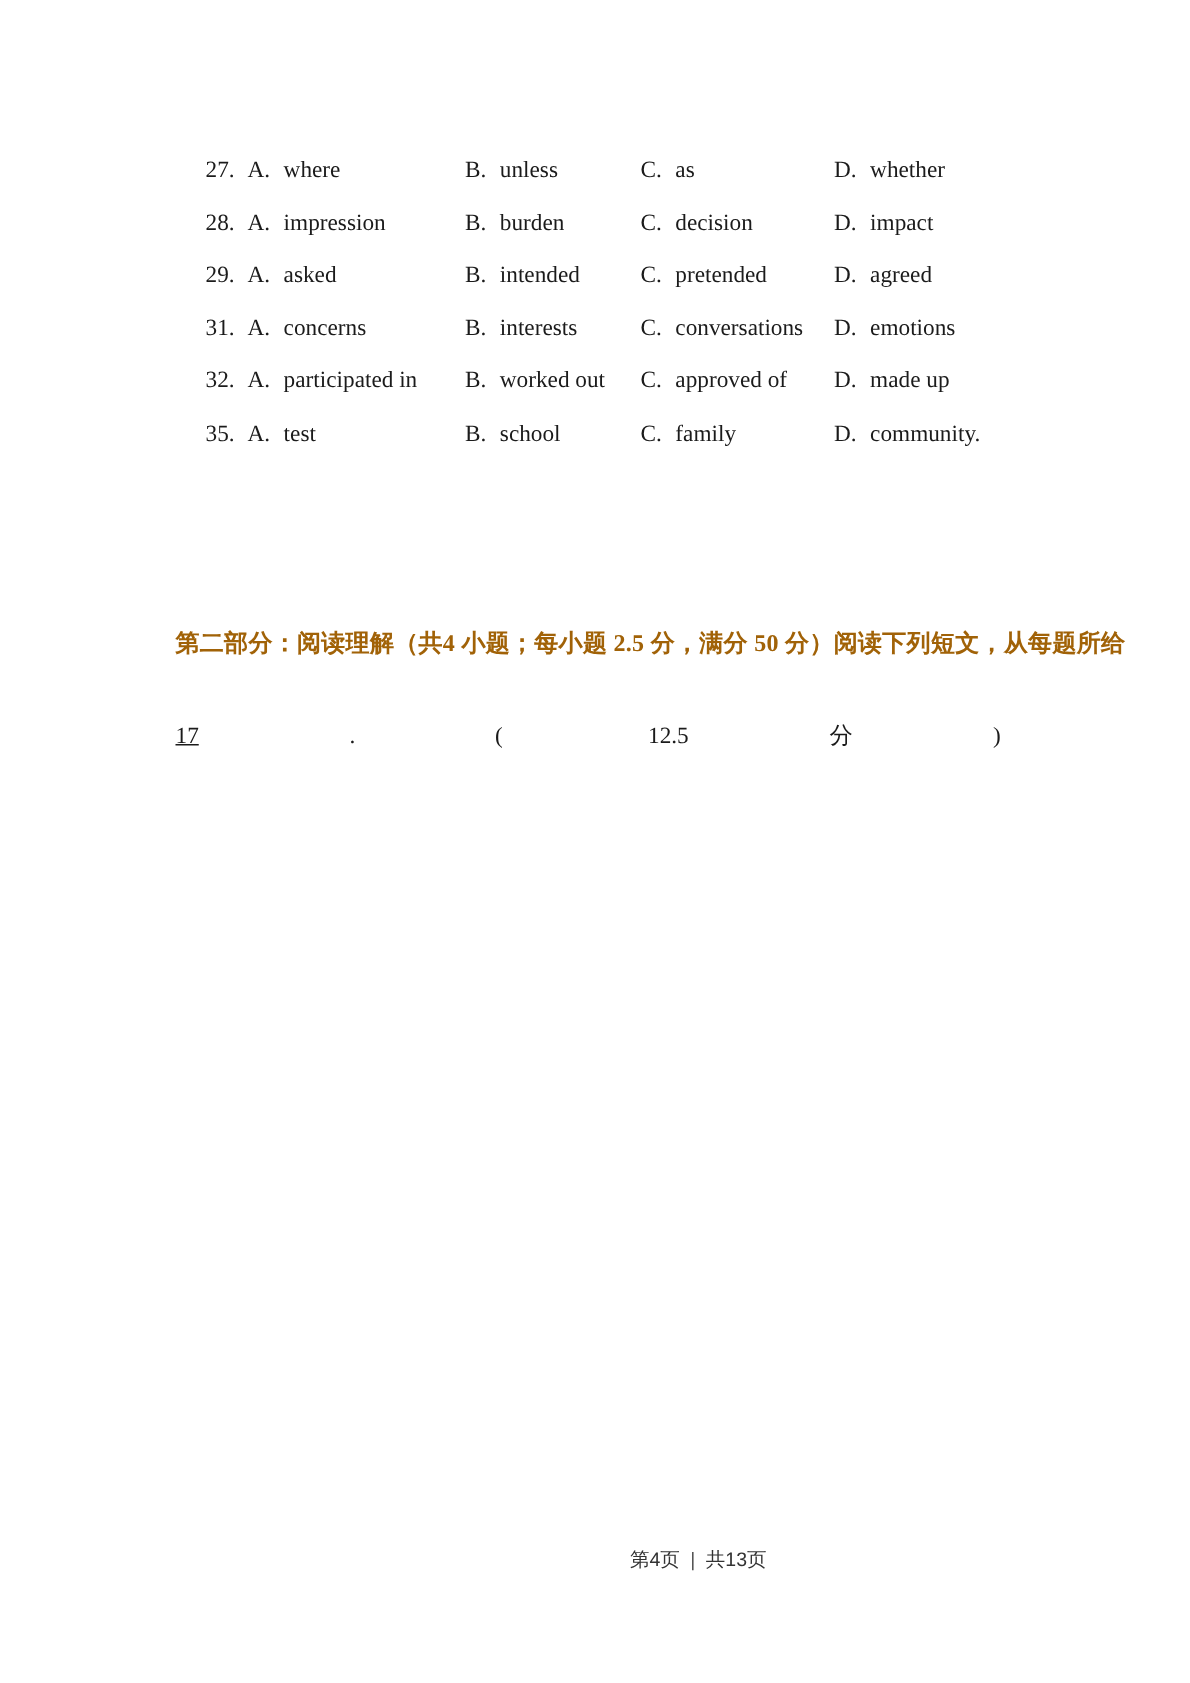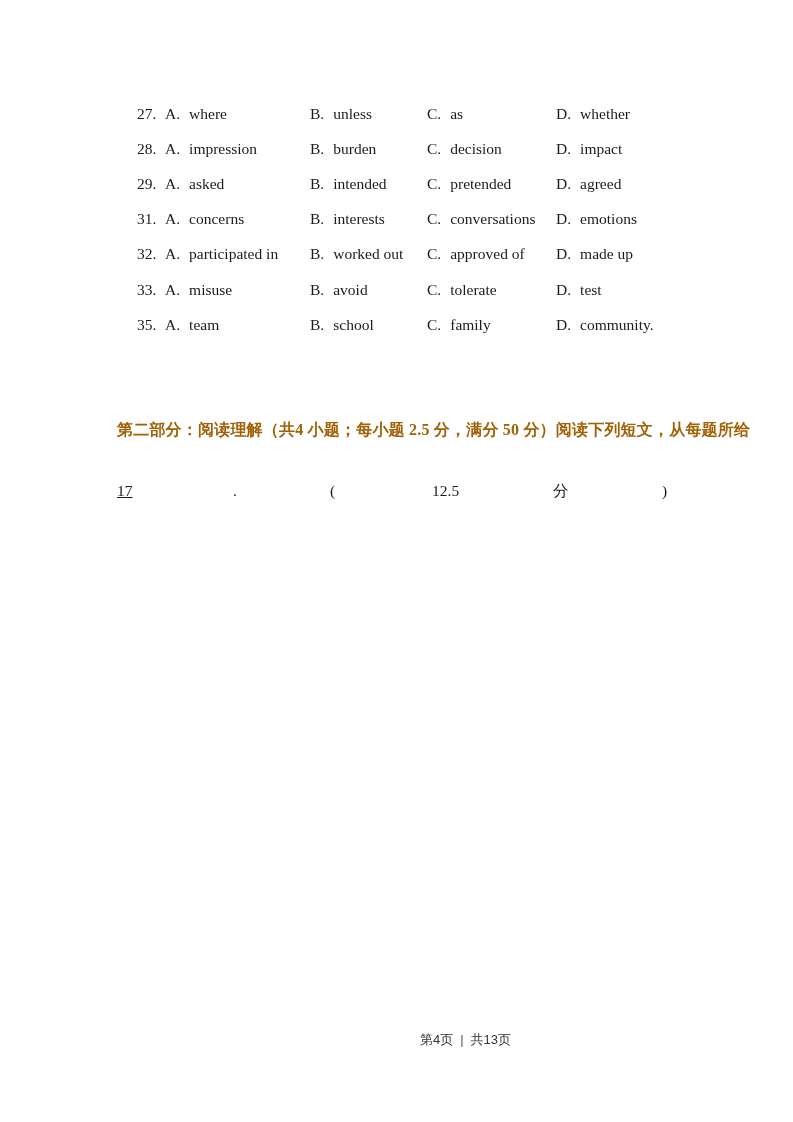--- a/index.html
+++ b/index.html
@@ -135,32 +135,25 @@
   </div>
 
   <div class="q-row">
     <span class="q-num">32.</span>
     <span class="q-opt"><span class="opt-label">A.</span><span class="opt-text">participated in</span></span>
     <span class="q-opt"><span class="opt-label">B.</span><span class="opt-text">worked out</span></span>
     <span class="q-opt"><span class="opt-label">C.</span><span class="opt-text">approved of</span></span>
     <span class="q-opt"><span class="opt-label">D.</span><span class="opt-text">made up</span></span>
   </div>
 
-  <div class="q-row">
-    <span class="q-num">33.</span>
-    <span class="q-opt"><span class="opt-label">A.</span><span class="opt-text">misuse</span></span>
-    <span class="q-opt"><span class="opt-label">B.</span><span class="opt-text">avoid</span></span>
-    <span class="q-opt"><span class="opt-label">C.</span><span class="opt-text">tolerate</span></span>
-    <span class="q-opt"><span class="opt-label">D.</span><span class="opt-text">test</span></span>
-  </div>
 
 
   <div class="q-row">
     <span class="q-num">35.</span>
-    <span class="q-opt"><span class="opt-label">A.</span><span class="opt-text">team</span></span>
+    <span class="q-opt"><span class="opt-label">A.</span><span class="opt-text">test</span></span>
     <span class="q-opt"><span class="opt-label">B.</span><span class="opt-text">school</span></span>
     <span class="q-opt"><span class="opt-label">C.</span><span class="opt-text">family</span></span>
     <span class="q-opt"><span class="opt-label">D.</span><span class="opt-text">community.</span></span>
   </div>
 </div>
 
   <div class="section-header">
     <div class="hline">第二部分：阅读理解（共4 小题；每小题 2.5 分，满分 50 分）阅读下列短文，从每题所给</div>
   </div>
 

